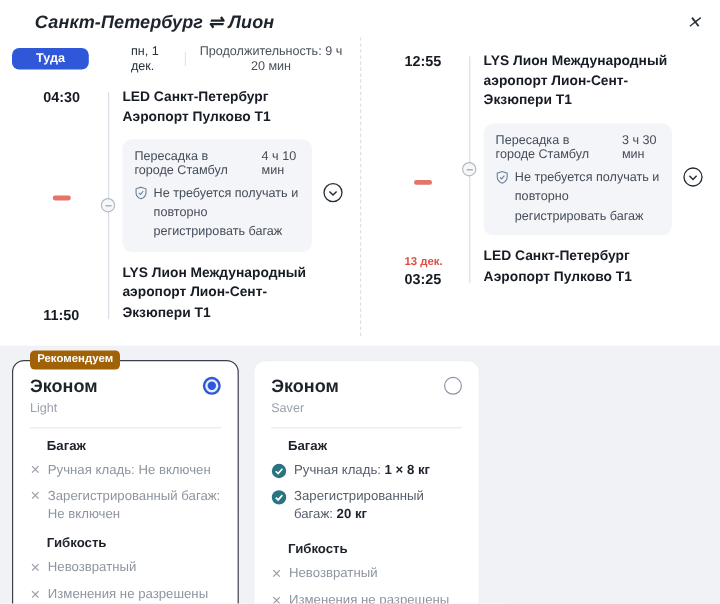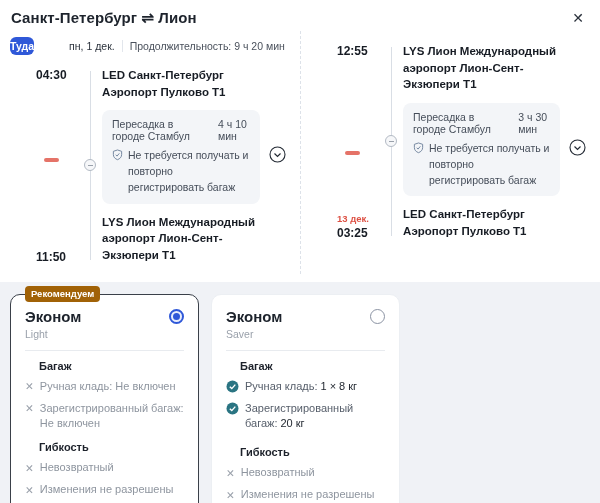--- a/index.html
+++ b/index.html
@@ -1,29 +1,29 @@
 <!DOCTYPE html>
 <html><head>
 <meta charset="utf-8">
 <style>
   * { margin:0; padding:0; box-sizing:border-box; }
   html,body { width:600px; height:503px; overflow:hidden; }
   body { font-family:"Liberation Sans", sans-serif; background:#ffffff; color:#1d232c; }
 
   
-  .hdr { display:flex; justify-content:space-between; align-items:flex-start; padding:9px 12px 0 11px; }
+  .hdr { display:flex; justify-content:space-between; align-items:flex-start; padding:9px 12px 0 29px;font-style:italic; }
   .title { font-size:15px; font-weight:bold; letter-spacing:.1px; }
   .close { font-size:14px; color:#2a313b; cursor:pointer; line-height:14px; padding:2px 4px; }
 
   
   .flights { display:flex; margin-top:4px; }
   .fcol { width:300px; padding:0 10px 10px 10px; }
   .fcol.right { border-left:1px dashed #dde2e9; }
   .meta { display:flex; align-items:center; gap:7px; margin-top:6px; }
-  .dirbadge { background:#2f58d8; color:#fff; font-size:10.5px; font-weight:bold; padding:3px 0; border-radius:6px; }
+  .dirbadge { background:#2f58d8; color:#fff; font-size:10.5px; font-weight:bold; padding:3px 20px; border-radius:6px; }
   .mdate { font-size:10.5px; color:#2a313b;padding-left:28px; }
   .vdiv { width:1px; height:12px; background:#e2e6ec; }
   .mdur { font-size:10.5px; color:#4a515c;text-align:center; }
 
   .itin { display:grid; grid-template-columns:42px 16px 1fr 26px; column-gap:4px; row-gap:10px; margin-top:12px; position:relative;margin-left:26px; }
   .vline { grid-column:2; grid-row:1/4; justify-self:center; width:1px; background:#d9dee5; margin:4px 0; position:relative; }
   .minus-circle { position:absolute; top:50%; left:50%; transform:translate(-50%,-50%); width:12px; height:12px; border:1px solid #b3bac4; border-radius:50%; background:#f6f7f9; }
   .minus-circle::after { content:""; position:absolute; left:2.5px; top:4.6px; width:5px; height:1.2px; background:#9aa1ab; }
   .ftime { grid-column:1; font-size:12px; font-weight:bold; color:#171c24; padding-top:1px; }
   .fdate-red { font-size:9.5px; font-weight:bold; color:#dd5144; margin-bottom:2px; }
@@ -35,33 +35,33 @@
   .lay-note { display:flex; gap:5px; line-height:1.5; }
   .lay-note svg { flex:0 0 auto; margin-top:1px; }
   .chev-cell { grid-column:4; grid-row:2; align-self:center; justify-self:center; cursor:pointer; }
 
   
   .fare-sec { background:#f0f2f6; margin-top:8px; padding:12px 10px 0 10px; height:310px; }
   .cards { display:flex; gap:12px; align-items:stretch; }
   .card { width:189px; background:#fff; border:1px solid #eceff3; border-radius:10px; padding:13px 14px 14px; position:relative; }
   .card.selected { border:1.5px solid #3a4049; }
   .recbadge { position:absolute; top:-9px; left:14px; background:#a16207; color:#fff; font-size:9.5px; font-weight:bold; padding:2.5px 6px; border-radius:4px; }
-  .card-head { display:flex; justify-content:space-between; align-items:center; }
+  .card-head { display:flex; justify-content:space-between; align-items:flex-start; }
   .cls { font-size:15px; font-weight:bold; }
   .radio { width:15px; height:15px; border-radius:50%; cursor:pointer; }
   .radio.on { border:2px solid #2f58d8; background:#e8edfc; display:flex; align-items:center; justify-content:center; }
   .radio.on::after { content:""; width:7px; height:7px; border-radius:50%; background:#2f58d8; }
   .radio.off { border:1.5px solid #8b93a3; background:#fff; }
   .tier { font-size:10.5px; color:#9aa1ab; margin-top:3px; }
   .card hr { border:none; border-top:1px solid #e8ebef; margin:10px 0 9px; }
   .sec-title { font-size:11px; font-weight:bold; color:#1d222b; margin:9px 14px 7px; }
   .feat { display:flex; gap:6px; font-size:11px; line-height:1.45; margin-bottom:6px; color:#8e959f; }
   .feat .x { color:#9aa1ab; font-size:10.5px; margin-top:.5px; }
   .feat .lbl-dark { color:#565e6a; }
-  .feat .val { font-weight:normal; color:#1d232c; margin-left:3px; }
+  .feat .val { font-weight:bold; color:#1d232c; margin-left:3px; }
 </style>
 </head>
 <body>
 
 <div class="hdr">
   <div class="title">Санкт-Петербург ⇌ Лион</div>
   <div class="close">✕</div>
 </div>
 
 <div class="flights">

